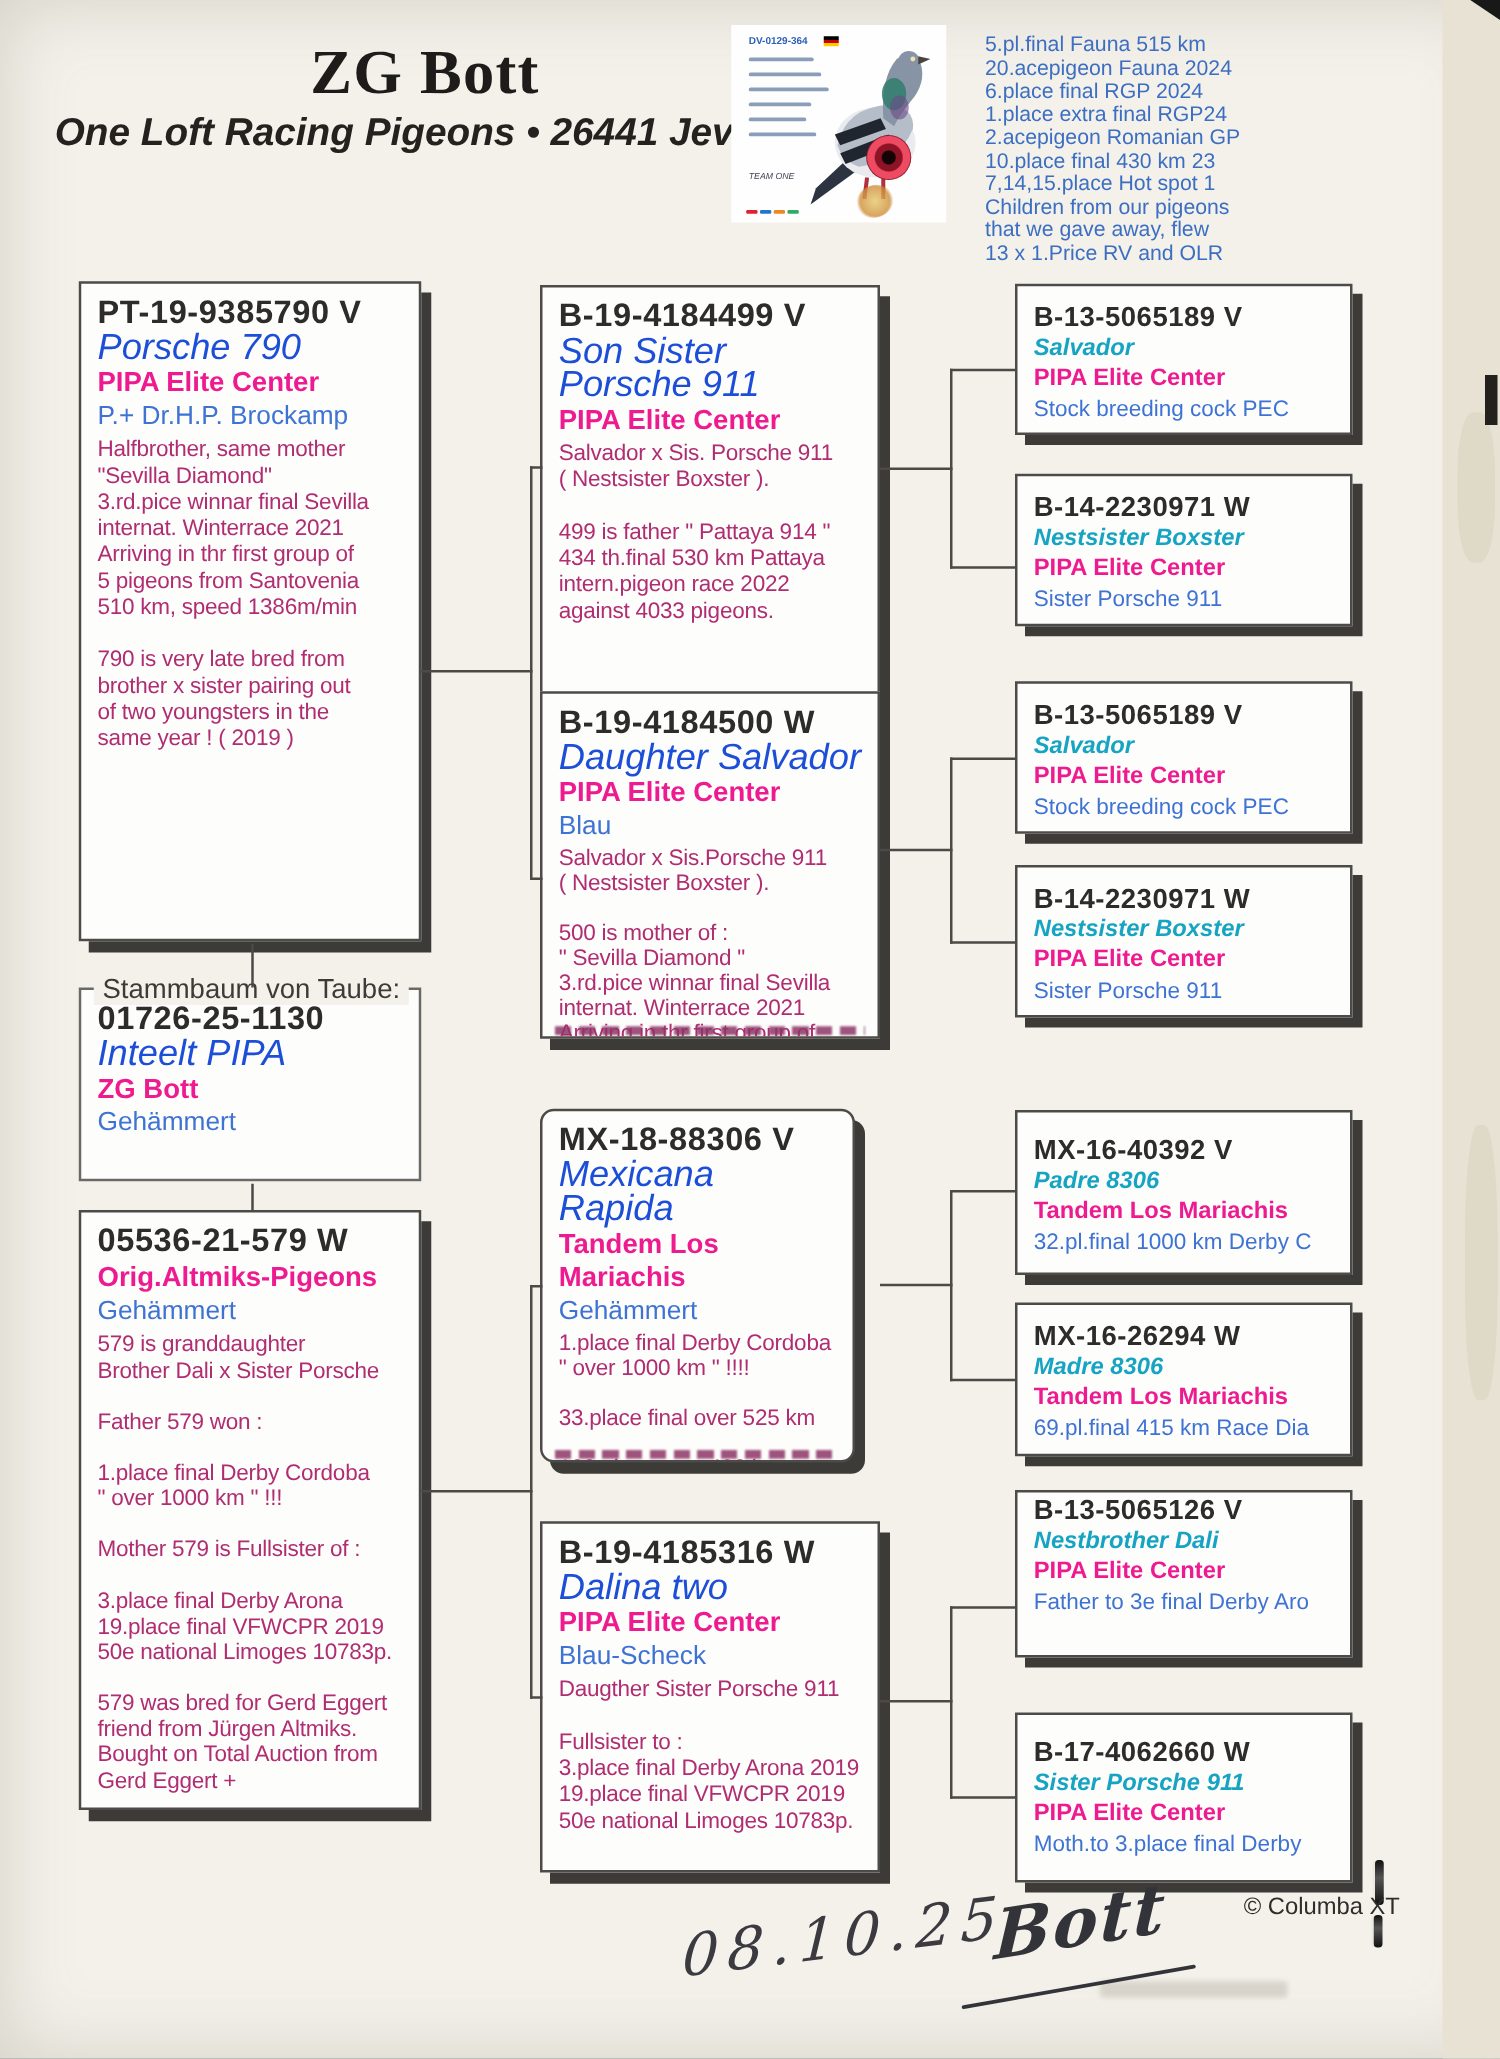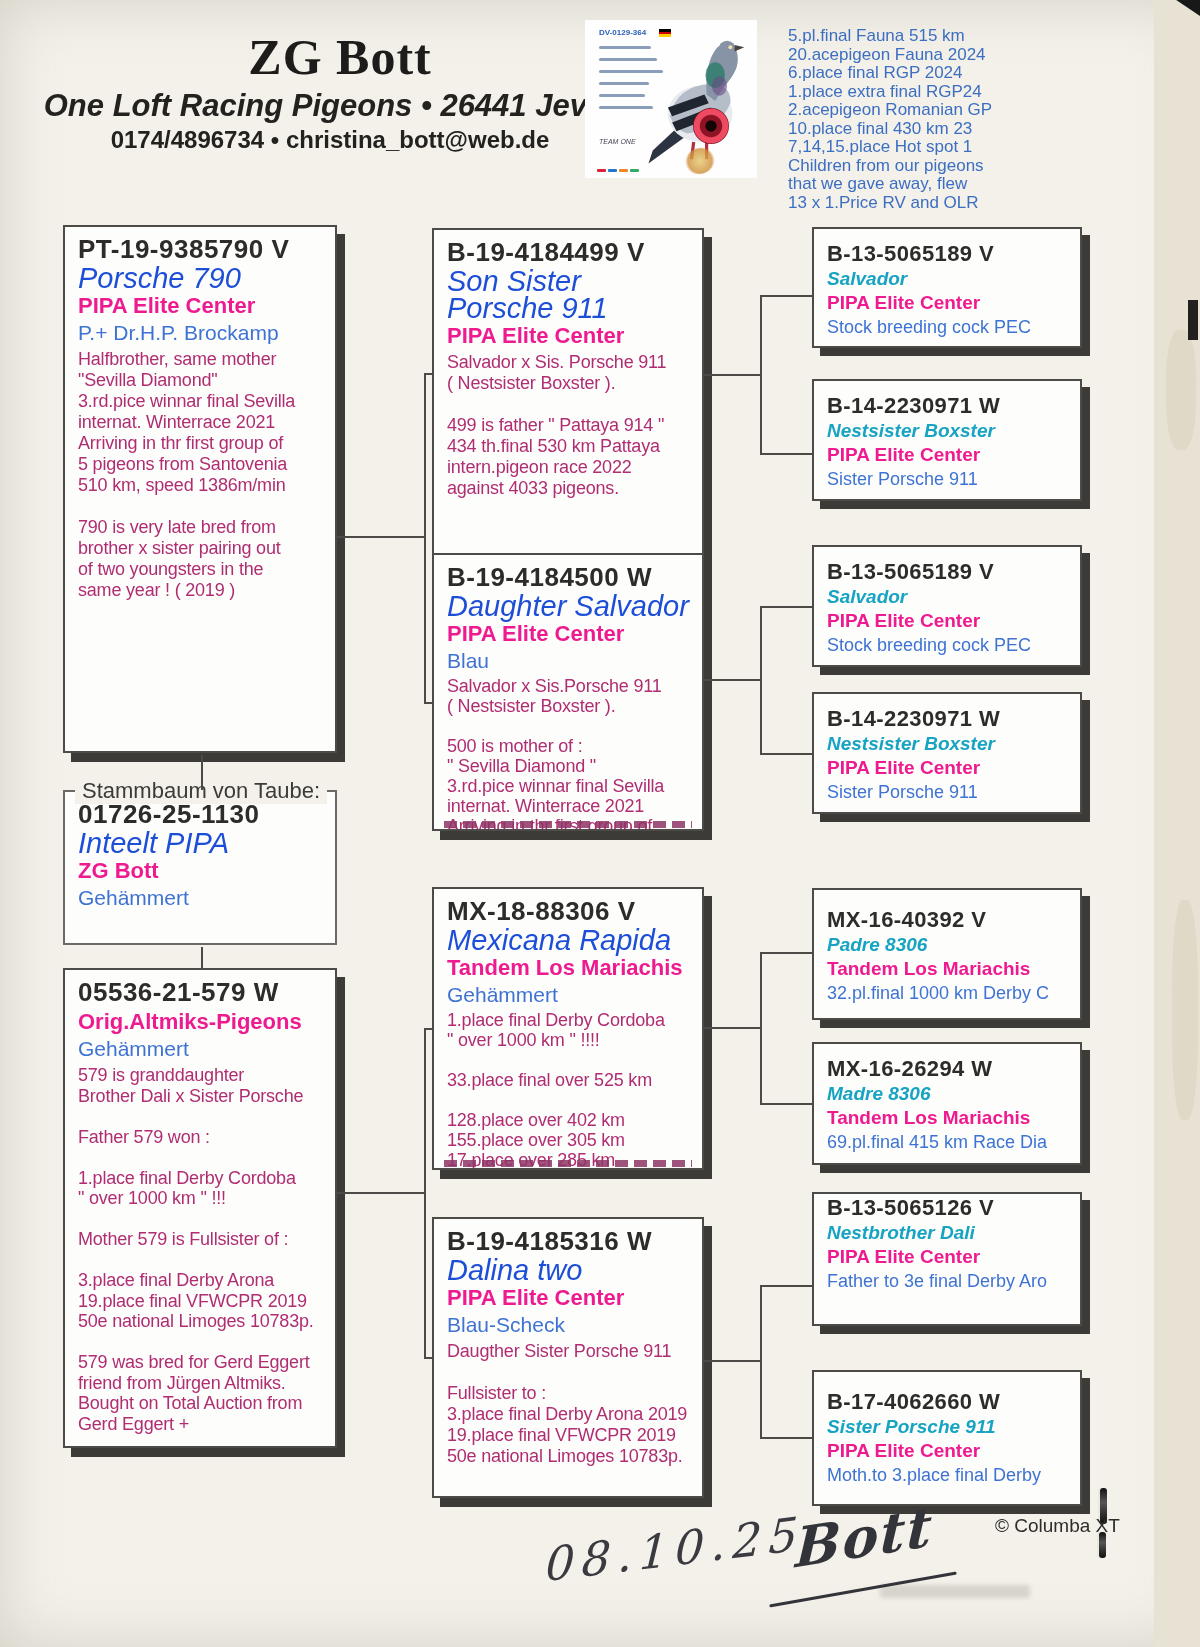--- a/index.html
+++ b/index.html
@@ -79,21 +79,20 @@
   <div class="scan-blotch" style="right:4px;top:330px;width:30px;height:120px;"></div>
   <div class="scan-blotch" style="right:2px;top:900px;width:26px;height:220px;"></div>
   <div class="corner-mark"></div>
   <div class="edge-mark" style="right:2px;top:300px;width:10px;height:40px;"></div>
   <div class="staple" style="left:1100px;top:1488px;height:36px;"></div>
   <div class="staple" style="left:1099px;top:1532px;height:26px;"></div>
   <div class="ghost" style="left:880px;top:1585px;width:150px;height:13px;"></div>
 
   <div class="hd-title">ZG Bott</div>
   <div class="hd-sub">One Loft Racing Pigeons • 26441 Jever</div>
-  <div class="hd-contact">0174/4896734 • christina_bott@web.de</div>
 
   <div class="stamp">
     <div class="stamp-ring">DV-0129-364</div>
     <div class="stamp-flag"></div>
     <div class="stamp-line" style="top:26px;width:52px;"></div>
     <div class="stamp-line" style="top:38px;width:58px;"></div>
     <div class="stamp-line" style="top:50px;width:64px;"></div>
     <div class="stamp-line" style="top:62px;width:50px;"></div>
     <div class="stamp-line" style="top:74px;width:46px;"></div>
     <div class="stamp-line" style="top:86px;width:54px;"></div>
@@ -206,21 +205,21 @@
      ( Nestsister Boxster ).
 
 500 is mother of :
   " Sevilla Diamond "
 3.rd.pice winnar final Sevilla
 internat. Winterrace 2021
 Arriving in thr first group of</div>
     <div class="clipline"></div>
   </div>
 
-  <div class="pbox shadowed lh20" style="left:432px;top:887px;width:272px;height:283px;">
+  <div class="pbox shadowed lh20" style="left:432px;top:887px;width:252px;height:283px;border-radius:11px;">
     <div class="bid">MX-18-88306 V</div>
     <div class="bname">Mexicana Rapida</div>
     <div class="bloft">Tandem Los Mariachis</div>
     <div class="bextra">Gehämmert</div>
     <div class="bbody">1.place final Derby Cordoba
     " over 1000 km " !!!!
 
  33.place final over 525 km
 
 128.place over 402 km

